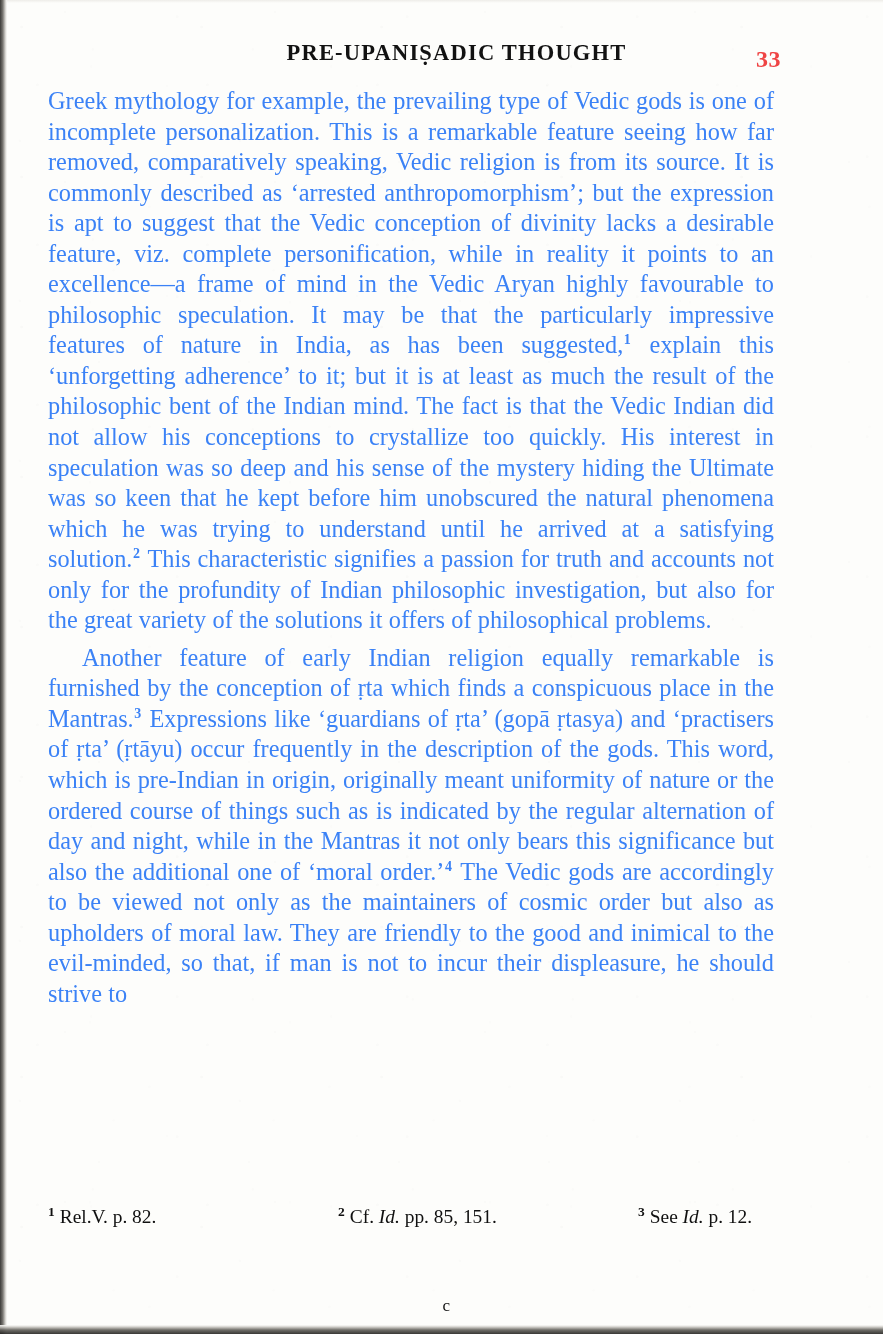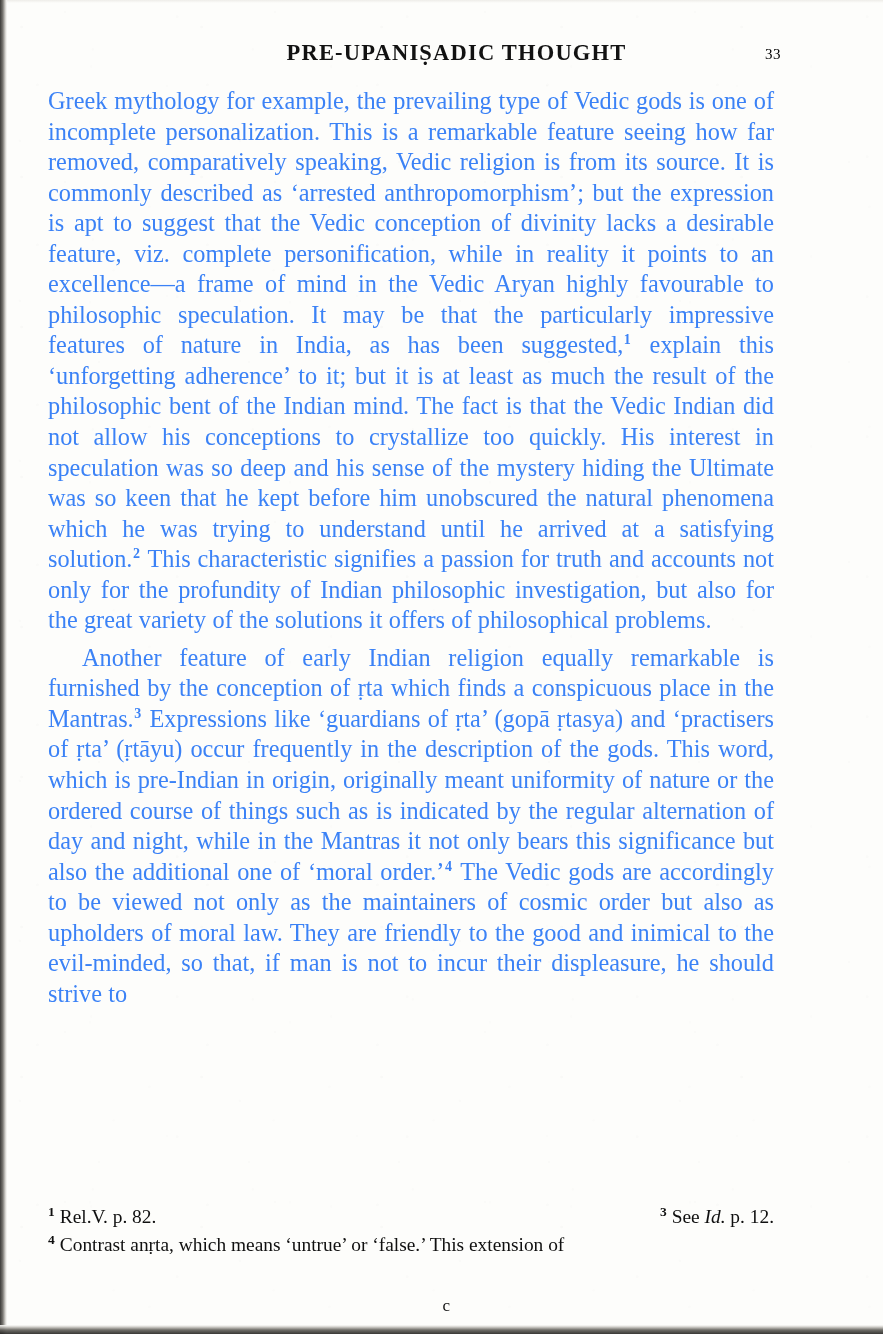--- a/index.html
+++ b/index.html
@@ -91,23 +91,23 @@
     letter-spacing: 1.2px;
     font-weight: 600;
     color: #121212;
     white-space: nowrap;
     padding-left: 18px;
   }
   .head-folio {
     position: absolute;
     right: 58px;
     top: 6px;
-    font-size: 15px;
-    font-weight: 400;
-    color: #000000;
+    font-size: 24px;
+    font-weight: 700;
+    color: #ef4444;
     letter-spacing: .5px;
   }
 
   
   .body-block {
     position: absolute;
     top: 86px;
     left: 48px;
     width: 726px;
     z-index: 2;
@@ -144,21 +144,21 @@
     line-height: 26px;
     color: #101010;
   }
   .fn-row-inline {
     display: flex;
     align-items: baseline;
     white-space: nowrap;
   }
   .fn-slot-a { width: 290px; flex: 0 0 290px; }
   .fn-slot-b { width: 300px; flex: 0 0 300px; }
-  .fn-slot-c { flex: 1 1 auto; text-align: right; padding-right: 4px; }
+  .fn-slot-c { flex: 1 1 auto; text-align: left; padding-right: 4px; }
 
   .fn-num {
     font-size: 13.5px;
     vertical-align: super;
     line-height: 0;
     margin-right: 5px;
     font-weight: 600;
   }
   .fn-text { display: inline; }
   .it { font-style: italic; }
@@ -200,25 +200,27 @@
   <div class="body-block ink">
     <p class="para" id="para-1">Greek mythology for example, the prevailing type of Vedic gods is one of incomplete personalization. This is a remarkable feature seeing how far removed, comparatively speaking, Vedic religion is from its source. It is commonly described as ‘arrested anthropomorphism’; but the expression is apt to suggest that the Vedic conception of divinity lacks a desirable feature, viz. complete personification, while in reality it points to an excellence—a frame of mind in the Vedic Aryan highly favourable to philosophic speculation. It may be that the particularly impressive features of nature in India, as has been suggested,<sup class="fn-ref">1</sup> explain this ‘unforgetting adherence’ to it; but it is at least as much the result of the philosophic bent of the Indian mind. The fact is that the Vedic Indian did not allow his conceptions to crystallize too quickly. His interest in speculation was so deep and his sense of the mystery hiding the Ultimate was so keen that he kept before him unobscured the natural phenomena which he was trying to understand until he arrived at a satisfying solution.<sup class="fn-ref">2</sup> This characteristic signifies a passion for truth and accounts not only for the profundity of Indian philosophic investigation, but also for the great variety of the solutions it offers of philosophical problems.</p>
     <p class="para indent" id="para-2">Another feature of early Indian religion equally remarkable is furnished by the conception of ṛta which finds a conspicuous place in the Mantras.<sup class="fn-ref">3</sup> Expressions like ‘guardians of ṛta’ (gopā ṛtasya) and ‘practisers of ṛta’ (ṛtāyu) occur frequently in the description of the gods. This word, which is pre-Indian in origin, originally meant uniformity of nature or the ordered course of things such as is indicated by the regular alternation of day and night, while in the Mantras it not only bears this significance but also the additional one of ‘moral order.’<sup class="fn-ref">4</sup> The Vedic gods are accordingly to be viewed not only as the maintainers of cosmic order but also as upholders of moral law. They are friendly to the good and inimical to the evil-minded, so that, if man is not to incur their displeasure, he should strive to</p>
   </div>
 
   <div class="footnotes ink">
     <div class="fn-row-inline">
       <div class="fn-slot-a">
         <span class="fn-num">1</span><span class="fn-text">Rel.V. p. 82.</span>
       </div>
+      <div class="fn-slot-b">
+        <span class="fn-num">2</span><span class="fn-text">Cf. </span><span class="it">Id.</span><span class="fn-text"> pp. 85, 151.</span>
+      </div>
       <div class="fn-slot-c">
         <span class="fn-num">3</span><span class="fn-text">See </span><span class="it">Id.</span><span class="fn-text"> p. 12.</span>
       </div>
     </div>
 
     <div class="fn-block">
-      <span class="fn-block-line"><span class="fn-num">4</span><span class="fn-text">Contrast anṛta, which means ‘untrue’ or ‘false.’ This extension of</span></span>
     </div>
   </div>
 
   <div class="signature ink">c</div>
 
 </div>
 
 </body></html>

